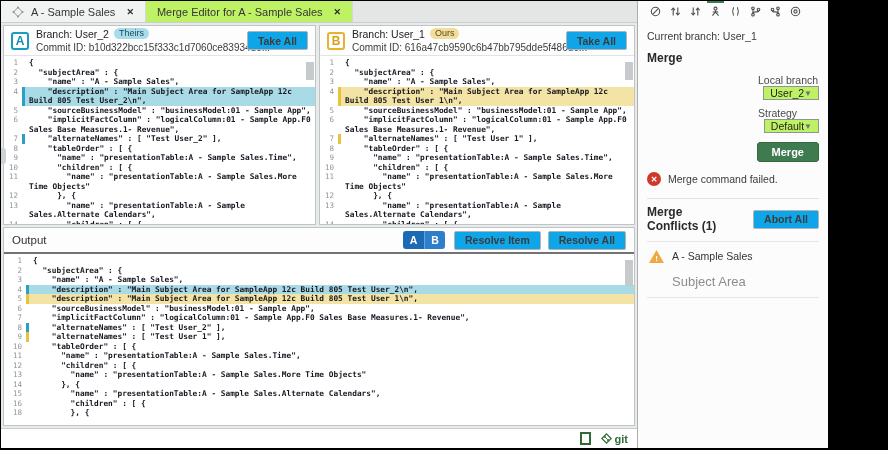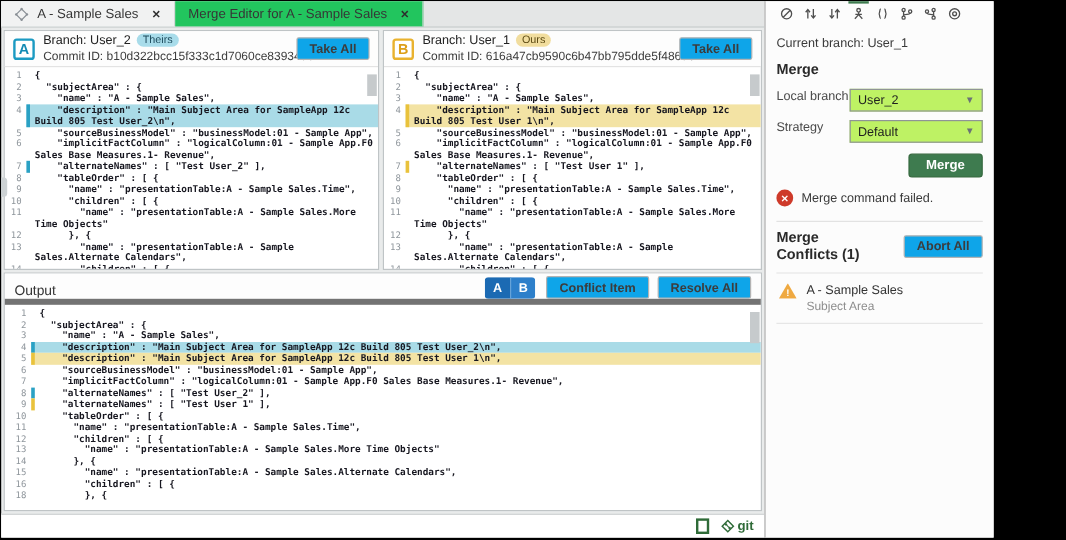--- a/index.html
+++ b/index.html
@@ -5,21 +5,21 @@
   * { margin:0; padding:0; box-sizing:border-box; }
   html,body { width:888px; height:450px; background:#000; overflow:hidden;
               font-family:"Liberation Sans", sans-serif; }
   .app { position:absolute; left:1px; top:1px; width:827px; height:447px; background:#e9ebeb; }
 
   
   .main { position:absolute; left:0; top:0; width:636px; height:100%; }
   .tabbar { height:22px; background:#e4e6e6; border-bottom:1px solid #c9cdce; display:flex; align-items:stretch; }
   .tab { display:flex; align-items:center; gap:7px; padding:0 11px; font-size:11px; color:#363636;
          background:#f1f2f2; border-right:1px solid #d4d7d7; cursor:default; }
-  .tab.active { background:#22c55e; }
+  .tab.active { background:#bef264; }
   .tab .close { font-size:9px; font-weight:bold; color:#2d2d2d; margin-left:4px; }
 
   .workspace { position:absolute; top:22px; left:0; right:0; bottom:0; }
   .panel { position:absolute; background:#fff; border:1px solid #bfc4c6; display:flex; flex-direction:column; }
   .panel-a { left:2px; top:2px; width:313px; height:200px; }
   .panel-b { left:318px; top:2px; width:316px; height:200px; }
   .output-panel { left:2px; top:204px; width:632px; height:199px; }
 
   .panel-header { height:30px; flex:none; display:flex; align-items:center; gap:7px; padding:0 7px;
                   background:#fdfdfd; border-bottom:1px solid #e3e3e3; }
@@ -44,22 +44,22 @@
   .output-panel .ln { width:22px; }
   .code { flex:1; min-width:0; font-size:7.8px; line-height:9.5px; font-weight:bold; color:#16161f;
           white-space:pre-wrap; overflow-wrap:break-word; padding-left:4px; border-left:3px solid transparent; }
   .code.bar-a { border-left-color:#2aa1c4; }
   .code.bar-b { border-left-color:#e9c23c; }
   .code.hl-a { background:#a9dbe7; }
   .code.hl-b { background:#f3e3a4; }
   .vthumb { position:absolute; right:1px; top:7px; width:8px; height:18px; background:#c6cacc; }
   .output-panel .vthumb { height:26px; top:5px; }
 
-  .output-header { height:26px; flex:none; display:flex; align-items:flex-end; padding:0 8px;
-                   background:#fdfdfd; border-bottom:5px solid #737373; position:relative; }
+  .output-header { height:26px; flex:none; display:flex; align-items:center; padding:0 8px;
+                   background:#fdfdfd; border-bottom:2px solid #737373; position:relative; }
   .output-title { font-size:11.5px; color:#333; }
   .conflict-nav { position:absolute; left:270px; display:flex; align-items:center; gap:5px; }
   .conflict-label { font-size:11px; color:#333; margin-right:3px; }
   .nav-btn { width:23px; height:18px; background:#fff; border:1px solid #b3b3b3; border-radius:2px;
              display:flex; align-items:center; justify-content:center; cursor:pointer; }
   .right-controls { margin-left:auto; display:flex; align-items:center; gap:7px; }
   .seg { display:flex; height:18px; border-radius:3px; overflow:hidden; margin-right:2px; }
   .seg-btn { width:21px; color:#fff; font-size:10.5px; font-weight:bold; display:flex; align-items:center;
              justify-content:center; cursor:pointer; }
   .seg-a { background:#1b6ab3; }
@@ -76,37 +76,37 @@
 
   
   .sidebar { position:absolute; left:636px; top:0; width:191px; height:100%;
              background:#fcfcfc; border-left:1px solid #adadad; padding:0 9px; }
   .git-toolbar { display:flex; gap:3px; padding-bottom:5px; }
   .tool { width:17px; height:19px; display:flex; align-items:center; justify-content:center;
           border-top:2px solid transparent; cursor:pointer; }
   .tool.active { border-top-color:#3e7b4f; }
   .current-branch { font-size:10.5px; color:#3a3a3a; margin:5px 0 9px; }
   .sb-heading { font-size:12px; font-weight:bold; color:#2a2a2a; margin-bottom:9px; }
-  .form-row { display:flex; align-items:flex-start; margin-bottom:7px; }
+  .form-row { display:flex; align-items:flex-end; margin-bottom:7px;flex-direction:column; }
   .form-label { width:61px; flex:none; font-size:10.5px; color:#4a4a4a; }
   .select { flex:1; height:19px; border:1px solid #8f9496; background:#bef264; display:flex; align-items:center;
             justify-content:space-between; padding:0 6px; font-size:10.5px; color:#1f1f1f; cursor:pointer; }
   .caret { font-size:8px; color:#6b7276; }
   .merge-btn-row { display:flex; justify-content:flex-end; margin:9px 0 10px; }
   .merge-btn { background:#3e7b4f; border:1px solid #36693f; color:#fff; font-size:11px; font-weight:600;
                padding:3px 14px; border-radius:3px; cursor:pointer; font-family:"Liberation Sans", sans-serif; }
   .error-row { display:flex; align-items:center; gap:7px; margin-bottom:12px; font-size:10.5px; color:#3a3a3a; }
   .err-ico { width:14px; height:14px; border-radius:50%; background:#ce3a2a; color:#fff; font-size:8px;
              font-weight:bold; display:flex; align-items:center; justify-content:center; flex:none; }
   .conflicts-header { display:flex; align-items:center; justify-content:space-between; padding:6px 0 8px;gap:20px; }
   .conflict-item { display:flex; gap:8px; padding:8px 2px; border-top:1px solid #e6e6e6; border-bottom:1px solid #e6e6e6; }
   .warn-ico { width:15px; height:13px; flex:none; background:#efa941; color:#fff; font-size:8px; font-weight:bold;
               clip-path:polygon(50% 0, 100% 100%, 0 100%); display:flex; align-items:flex-end; justify-content:center; }
   .conflict-title { font-size:10.5px; color:#333; }
-  .conflict-sub { font-size:10px; color:#8d8d8d; margin-top:2px; }
+  .conflict-sub { font-size:13px; color:#8d8d8d; margin-top:12px; }
 
   svg { display:block; }
 </style>
 </head>
 <body>
 
 <div class="app">
 
   <div class="main">
 
@@ -279,21 +279,21 @@
       </div>
 
       <div class="panel output-panel">
         <div class="output-header">
           <span class="output-title">Output</span>
           <span class="right-controls">
             <span class="seg">
               <span class="seg-btn seg-a">A</span>
               <span class="seg-btn seg-b">B</span>
             </span>
-            <button class="btn">Conflict Item</button>
+            <button class="btn">Resolve Item</button>
             <button class="btn">Resolve All</button>
           </span>
         </div>
         <div class="editor">
             <div class="code-row">
               <span class="ln">1</span>
               <span class="code">{</span>
             </div>
             <div class="code-row">
               <span class="ln">2</span>

